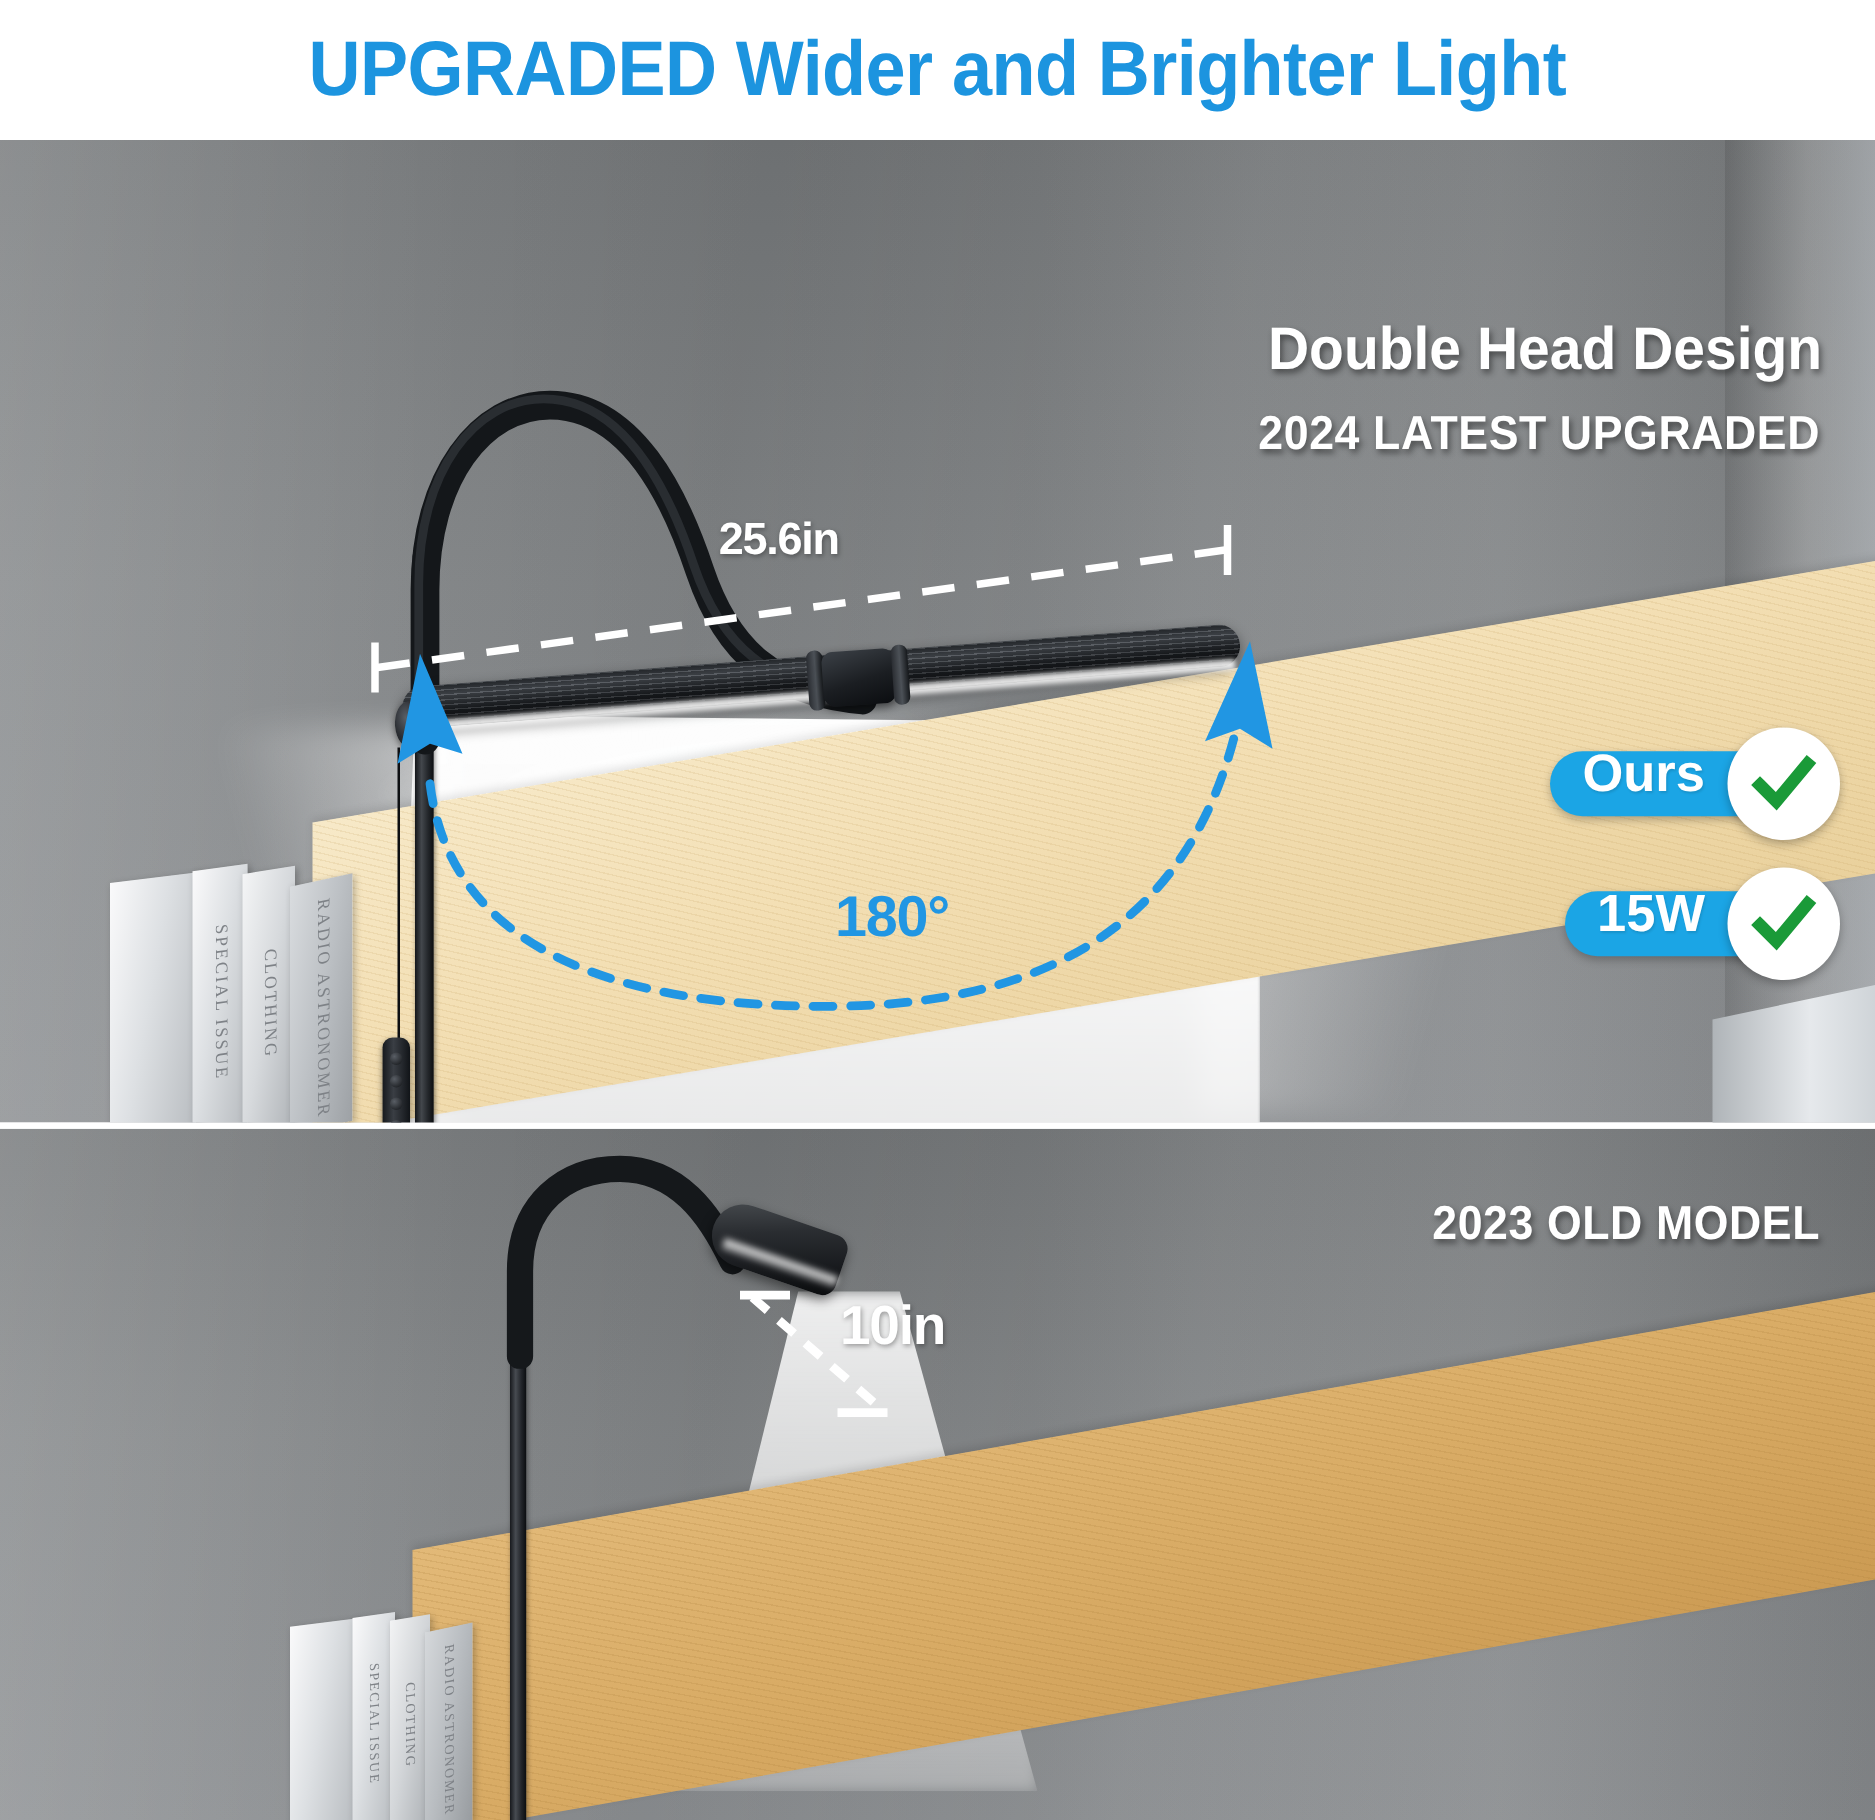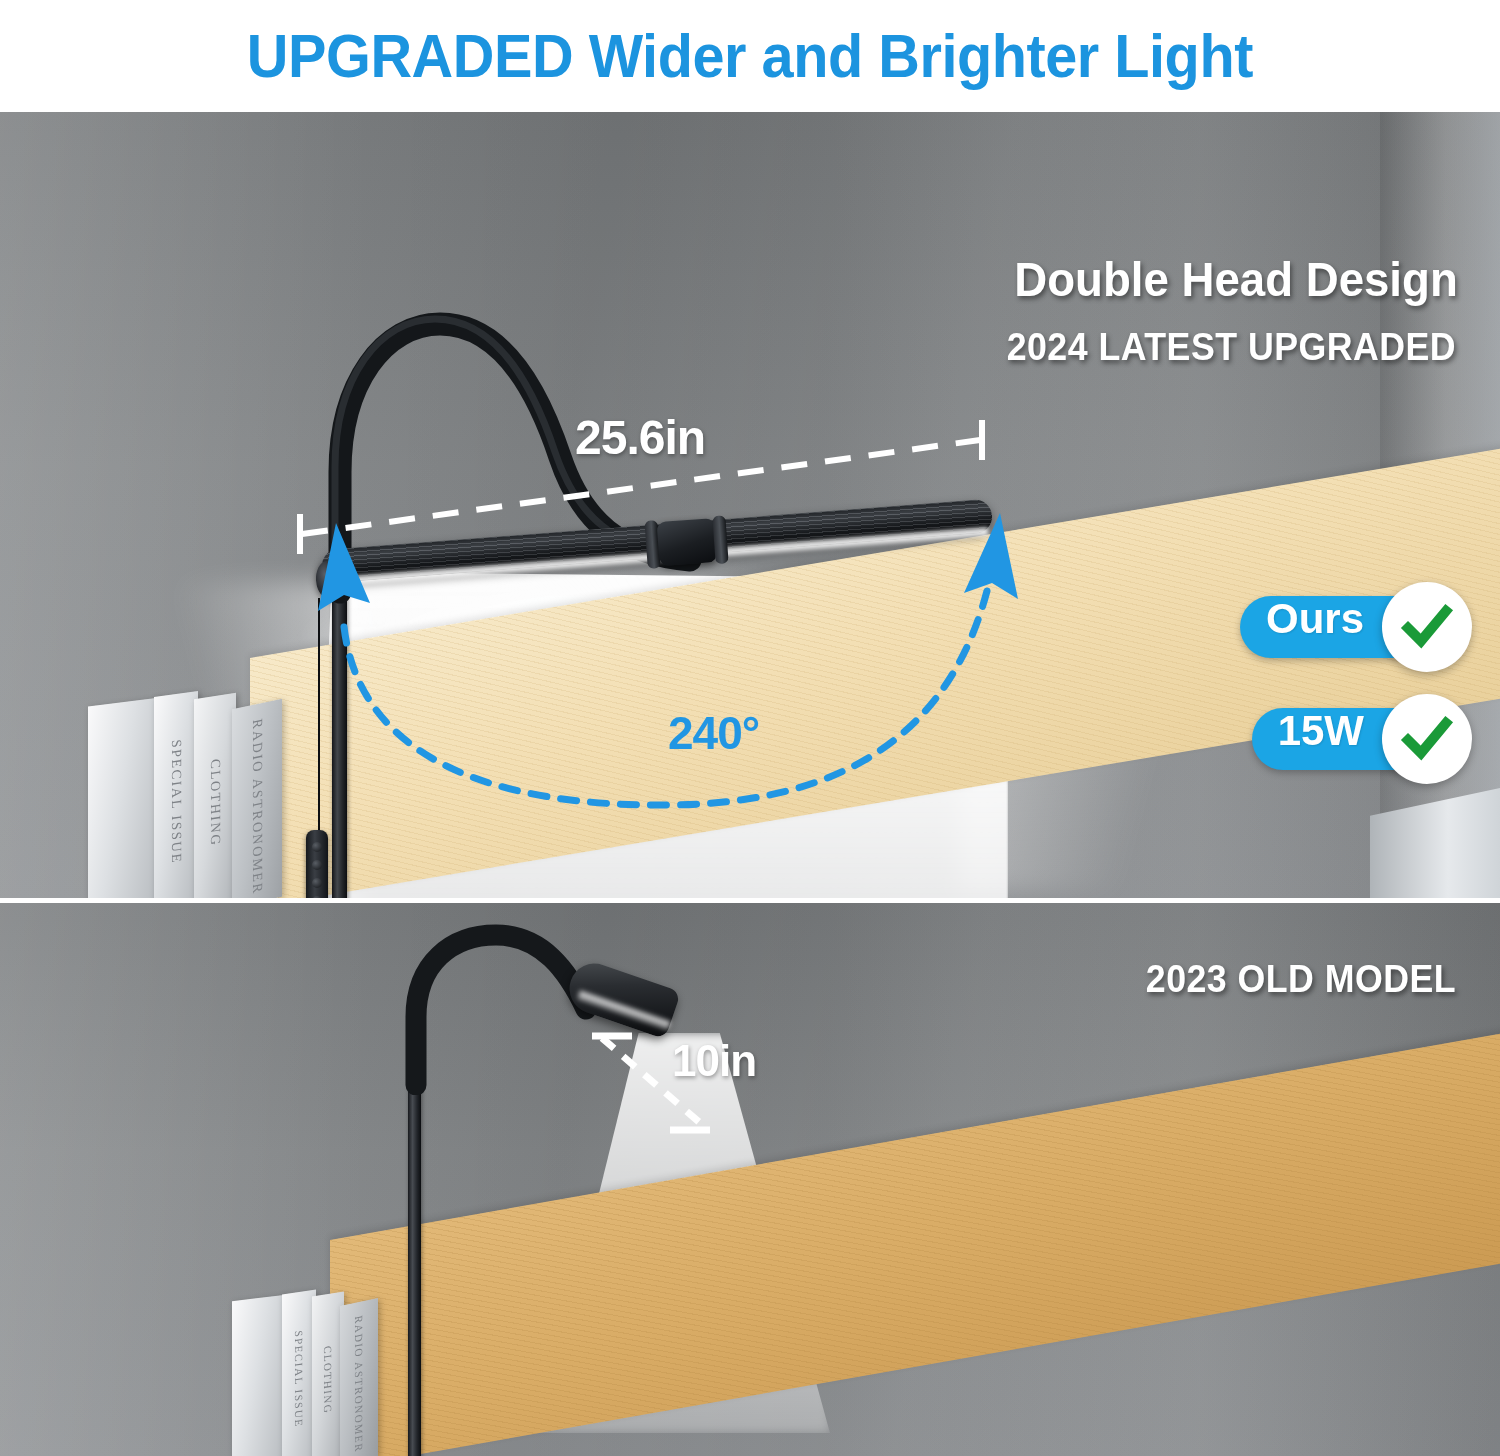--- a/index.html
+++ b/index.html
@@ -245,21 +245,21 @@
     font-size:38px; font-weight:bold; color:#FFFFFF;
     text-shadow:2px 3px 5px rgba(0,0,0,0.45);
     white-space:nowrap; letter-spacing:0.5px;
     transform:scaleX(0.94); transform-origin:right center;
   }
 
   
   #measure-256{ position:absolute; left:280px; top:290px; width:720px; height:170px; }
   #label-256{
     position:absolute; left:575px; top:298px;
-    font-size:48px; font-weight:bold; color:#FFFFFF;
+    font-size:36px; font-weight:bold; color:#FFFFFF;
     text-shadow:1px 2px 4px rgba(0,0,0,0.35);
     letter-spacing:-1px;
   }
   #measure-10in{ position:absolute; left:586px; top:1018px; width:140px; height:130px; }
   #label-10in{
     position:absolute; left:672px; top:1036px;
     font-size:44px; font-weight:bold; color:#FFFFFF;
     text-shadow:1px 2px 4px rgba(0,0,0,0.35);
     letter-spacing:-1px;
   }
@@ -280,21 +280,21 @@
     margin-bottom:14px;
   }
   .pill{
     display:flex; align-items:center; justify-content:center;
     border-radius:40px;
     font-weight:bold; color:#FFFFFF; white-space:nowrap;
   }
   
   #badges-ours .pill{
     background:#1BA5E5;
-    height:62px; font-size:42px;
+    height:52px; font-size:42px;
     padding:0 62px 16px 26px;
     margin-right:-44px;
     box-shadow:0 3px 7px rgba(0,0,0,0.25);
     text-shadow:1px 1px 2px rgba(0,0,0,0.12);
   }
   #badges-ours .mark-circle{
     width:90px; height:90px; border-radius:50%;
     background:#FFFFFF;
     display:flex; align-items:center; justify-content:center;
     box-shadow:0 3px 8px rgba(0,0,0,0.28);
@@ -367,21 +367,21 @@
     <path d="M 20 112 L 20 152" fill="none" stroke="#FFFFFF" stroke-width="6"></path>
     <path d="M 702 18 L 702 58" fill="none" stroke="#FFFFFF" stroke-width="6"></path>
   </svg>
   <div id="label-256">25.6in</div>
 
   <svg id="arc-180" viewBox="0 0 740 320">
     <path d="M 44 120 C 60 255 200 300 370 298 C 540 296 650 230 688 80" fill="none" stroke="#2196E3" stroke-width="7" stroke-dasharray="16 14" stroke-linecap="round"></path>
     <polygon points="36,16 70,96 44,88 18,104" fill="#2196E3"></polygon>
     <polygon points="700,6 718,92 692,76 664,86" fill="#2196E3"></polygon>
   </svg>
-  <div id="label-180">240°</div>
+  <div id="label-180">180°</div>
 
   <div id="heading-main">Double Head Design</div>
   <div id="heading-sub">2024 LATEST UPGRADED</div>
 
   <div class="badge-col" id="badges-ours">
 
     <div class="badge-row">
       <div class="pill">Ours</div>
       <div class="mark-circle">
         <svg width="56" height="56" viewBox="0 0 56 56">

